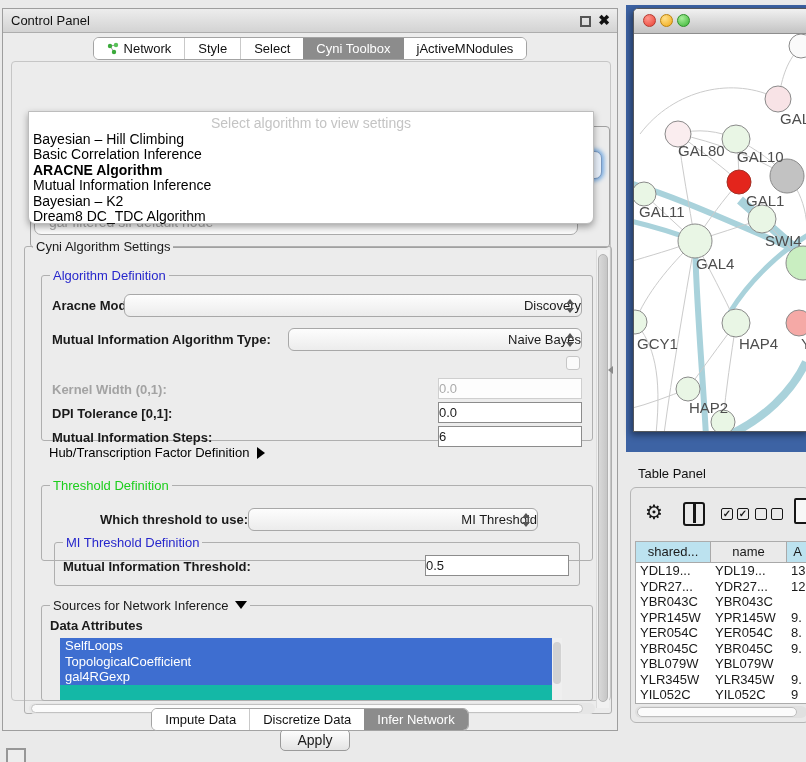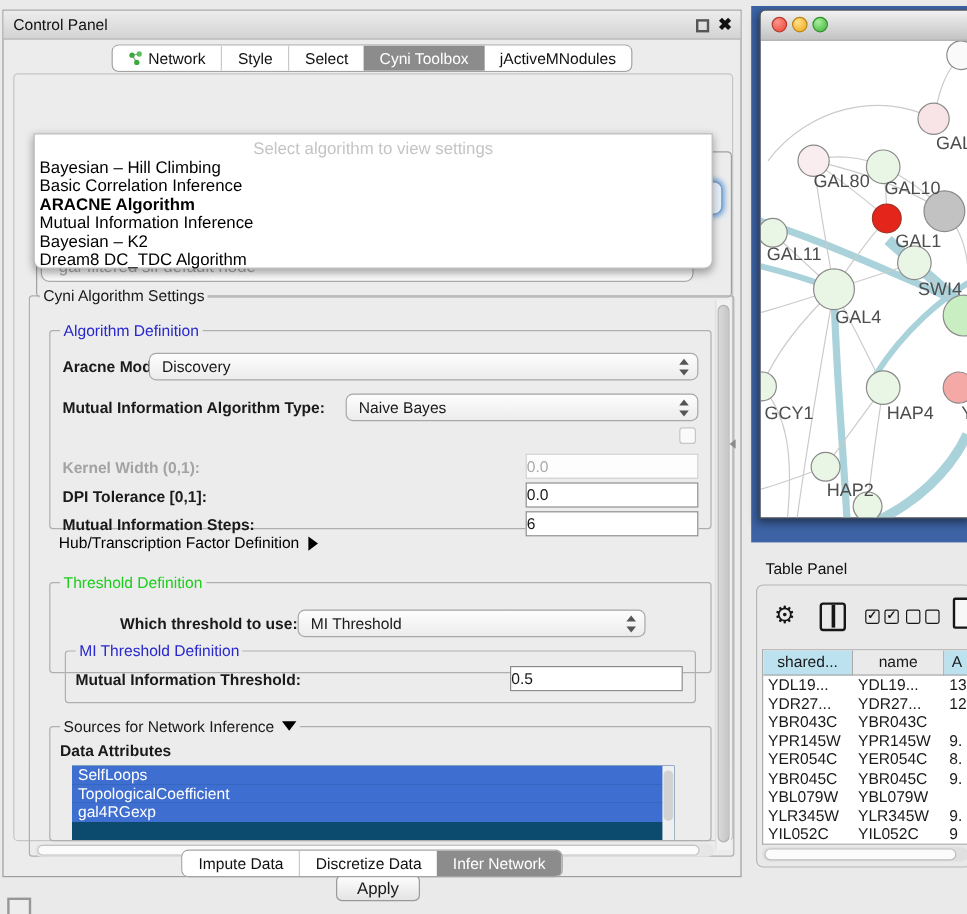--- a/index.html
+++ b/index.html
@@ -46,36 +46,36 @@
   
   .vsb { position:absolute; right:2px; top:3px; width:13px; height:458px; background:#F1F1F1; border-left:1px solid #DCDCDC; }
   .vsb-thumb { position:absolute; left:1px; top:4px; width:10px; height:448px; background:linear-gradient(90deg,#D9D9D9,#C6C6C6); border:1px solid #B2B2B2; border-radius:6px; }
   .hsb { position:absolute; left:4px; top:456px; width:566px; height:11px; background:#E6E6E6; border-radius:6px; }
   .hsb-thumb { position:absolute; left:2px; top:1px; width:552px; height:9px; background:#FBFBFB; border:1px solid #C2C2C2; border-radius:5px; }
 
   .lbl { position:absolute; font-weight:bold; font-size:13px; white-space:nowrap; }
   .lbl.dis { color:#A3A3A3; }
 
   
-  .combo { position:absolute; height:23px; background:linear-gradient(#FDFDFD,#ECECEC); border:1px solid #A8A8A8; border-radius:6px; font-size:13px; line-height:21px; padding-left:10px; white-space:nowrap; }
+  .combo { position:absolute; height:23px; background:linear-gradient(#FDFDFD,#ECECEC); border:1px solid #A8A8A8; border-radius:6px; font-size:13px; line-height:21px; padding-left:10px; white-space:nowrap;text-align:right; }
   .combo .arrows { position:absolute; right:7px; top:4px; width:8px; height:14px; }
   .arr-up { position:absolute; top:0; left:0; width:0; height:0; border-left:4px solid transparent; border-right:4px solid transparent; border-bottom:5px solid #555; }
   .arr-dn { position:absolute; bottom:0; left:0; width:0; height:0; border-left:4px solid transparent; border-right:4px solid transparent; border-top:5px solid #555; }
 
   .field { position:absolute; height:21px; background:#FFF; border:1px solid #8C8C8C; font-size:13px; line-height:19px; text-align:left; padding-right:6px; }
   .field.dis { border:1px solid #CFCFCF; color:#ABABAB; background:#FDFDFD; }
   .checkbox { position:absolute; width:14px; height:14px; border:1px solid #C6C6C6; border-radius:3px; background:#FAFAFA; }
 
   .hub-row { position:absolute; left:24px; top:198px; font-size:13px; color:#000; white-space:nowrap; }
   .tri-right { display:inline-block; margin-left:8px; width:0; height:0; border-top:6px solid transparent; border-bottom:6px solid transparent; border-left:8px solid #000; vertical-align:-2px; }
   .tri-down { display:inline-block; margin-left:6px; width:0; height:0; border-left:6px solid transparent; border-right:6px solid transparent; border-top:8px solid #000; vertical-align:1px; }
 
   
   .attr-head { position:absolute; font-weight:bold; font-size:13px; }
-  .attr-list { position:absolute; left:18px; top:32px; width:502px; height:62px; background:#0c4a6e; overflow:hidden; }
+  .attr-list { position:absolute; left:18px; top:32px; width:502px; height:62px; background:#14b8a6; overflow:hidden; }
   .attr-item { height:15.5px; background:#3E6ED0; color:#FFF; font-size:13px; line-height:15px; padding-left:5px; white-space:nowrap; }
   .attr-vsb { position:absolute; right:0; top:0; width:10px; height:62px; background:#EFEFEF; }
   .attr-vsb-thumb { position:absolute; left:1px; top:4px; width:8px; height:42px; background:#D2D2D2; border-radius:4px; }
 
   .apply-btn { position:absolute; left:268px; top:667px; width:70px; height:22px; background:linear-gradient(#FEFEFE,#E4E4E4); border:1px solid #9A9A9A; border-radius:5px; font-size:14px; text-align:center; line-height:20px; }
 
   
   .split-arrow { position:absolute; left:608px; top:366px; width:0; height:0; border-top:4px solid transparent; border-bottom:4px solid transparent; border-right:5px solid #8A8A8A; }
 
   .corner-icon { position:absolute; left:6px; top:748px; width:20px; height:18px; border:2px solid #979797; background:#EDEDED; }

